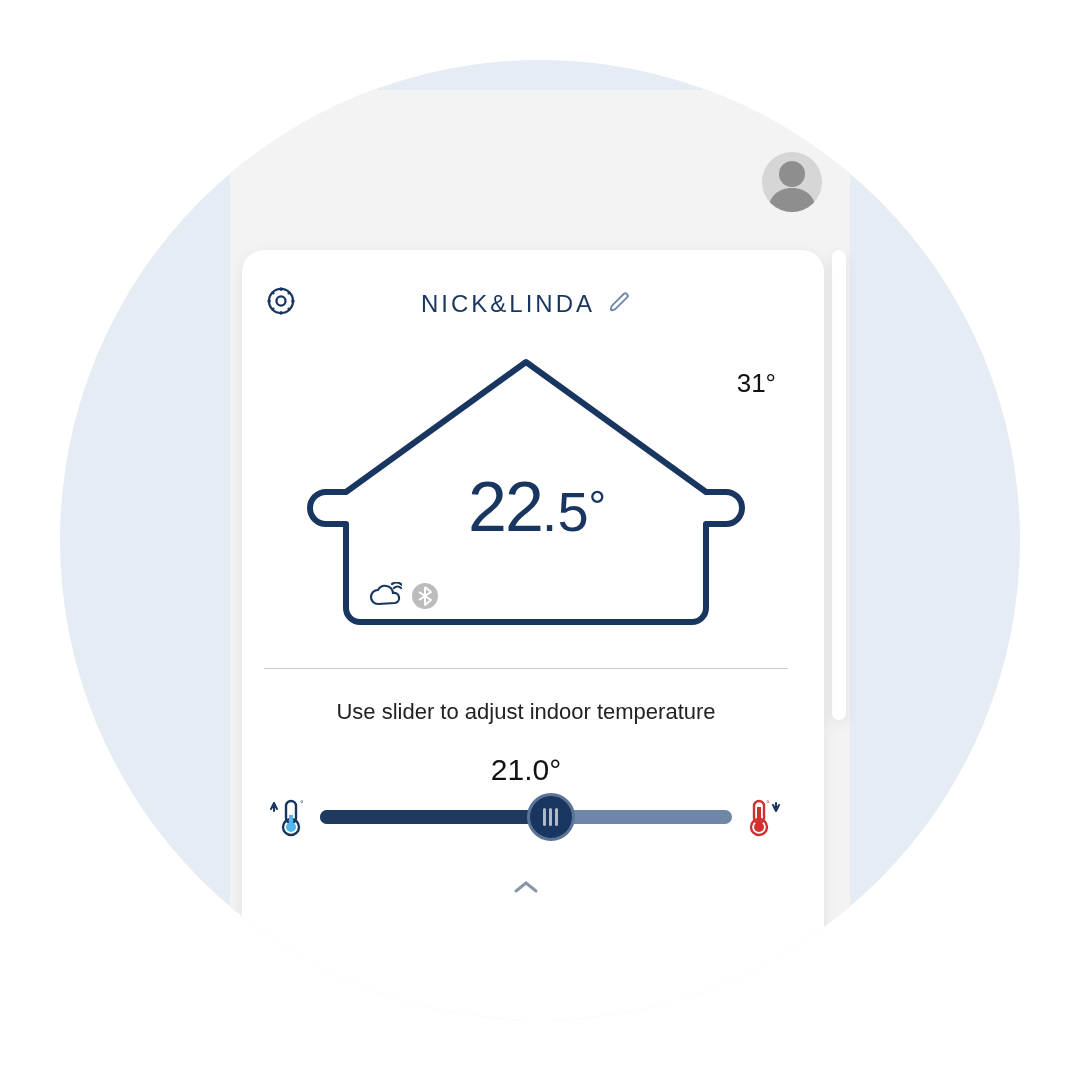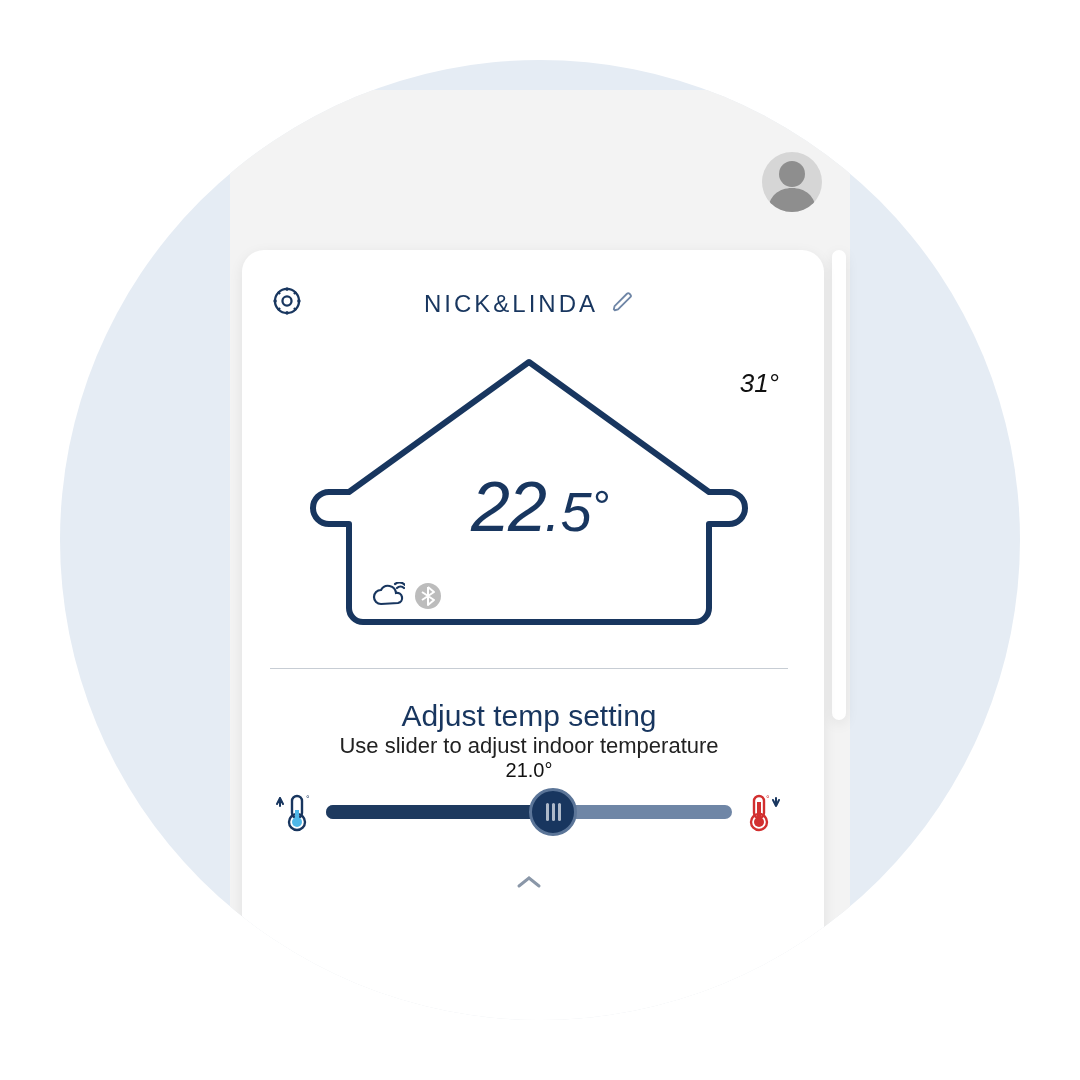--- a/index.html
+++ b/index.html
@@ -72,21 +72,21 @@
 
   .card {
     position: absolute;
     top: 160px;
     left: 12px;
     right: 26px;
     height: 820px;
     background: #fff;
     border-radius: 22px;
     box-shadow: 0 4px 14px rgba(0,0,0,0.08);
-    padding: 34px 36px 0 28px;
+    padding: 34px 36px 0 22px;
   }
   .card-peek {
     position: absolute;
     top: 160px;
     right: 4px;
     width: 14px;
     height: 470px;
     background: #fff;
     border-radius: 10px;
     box-shadow: 0 4px 14px rgba(0,0,0,0.08);
@@ -110,21 +110,20 @@
     font-weight: 400;
   }
   .edit-btn {
     margin-left: 14px;
   }
   .house-wrap {
     position: relative;
     margin: 28px auto 0;
     width: 440px;
     height: 280px;
-    font-style: italic;
   }
   .outdoor-temp {
     position: absolute;
     right: -30px;
     top: 16px;
     font-size: 26px;
     color: #111;
   }
   .house-svg {
     position: absolute;
@@ -168,21 +167,22 @@
     font-size: 30px;
     font-weight: 400;
   }
   .adjust-sub {
     color: #222;
     font-size: 22px;
     margin-top: 0;
   }
   .slider-value {
     color: #111;
-    font-size: 20px;
+    font-size: 30px;
+    margin-top: 28px;
   }
   .slider-row {
     display: flex;
     align-items: center;
     gap: 14px;
     margin-top: 8px;
     padding: 0 6px;
   }
   .slider-track-wrap {
     flex: 1;
@@ -289,21 +289,20 @@
           <svg width="26" height="26" viewBox="0 0 26 26">
             <circle cx="13" cy="13" r="13" fill="#bcbcbc"></circle>
             <path d="M13 4v18l6-5-12-8m0 8 12-8-6-5" fill="none" stroke="#fff" stroke-width="2" stroke-linejoin="round"></path>
           </svg>
         </div>
       </div>
 
       <hr class="divider">
 
       <div class="adjust-block">
-        <div class="adjust-title">Adjust temp setting</div>
         <div class="adjust-sub">Use slider to adjust indoor temperature</div>
         <div class="slider-value">21.0°</div>
 
         <div class="slider-row">
           <svg width="36" height="40" viewBox="0 0 36 40">
             <path d="M4 6l-3 6m3-6 3 6m-3-6v8" stroke="#18365f" stroke-width="2" fill="none" stroke-linecap="round"></path>
             <rect x="16" y="4" width="10" height="22" rx="5" fill="none" stroke="#18365f" stroke-width="2.4"></rect>
             <circle cx="21" cy="30" r="8" fill="none" stroke="#18365f" stroke-width="2.4"></circle>
             <circle cx="21" cy="30" r="5" fill="#4fb8e8"></circle>
             <rect x="19" y="18" width="4" height="10" fill="#4fb8e8"></rect>

